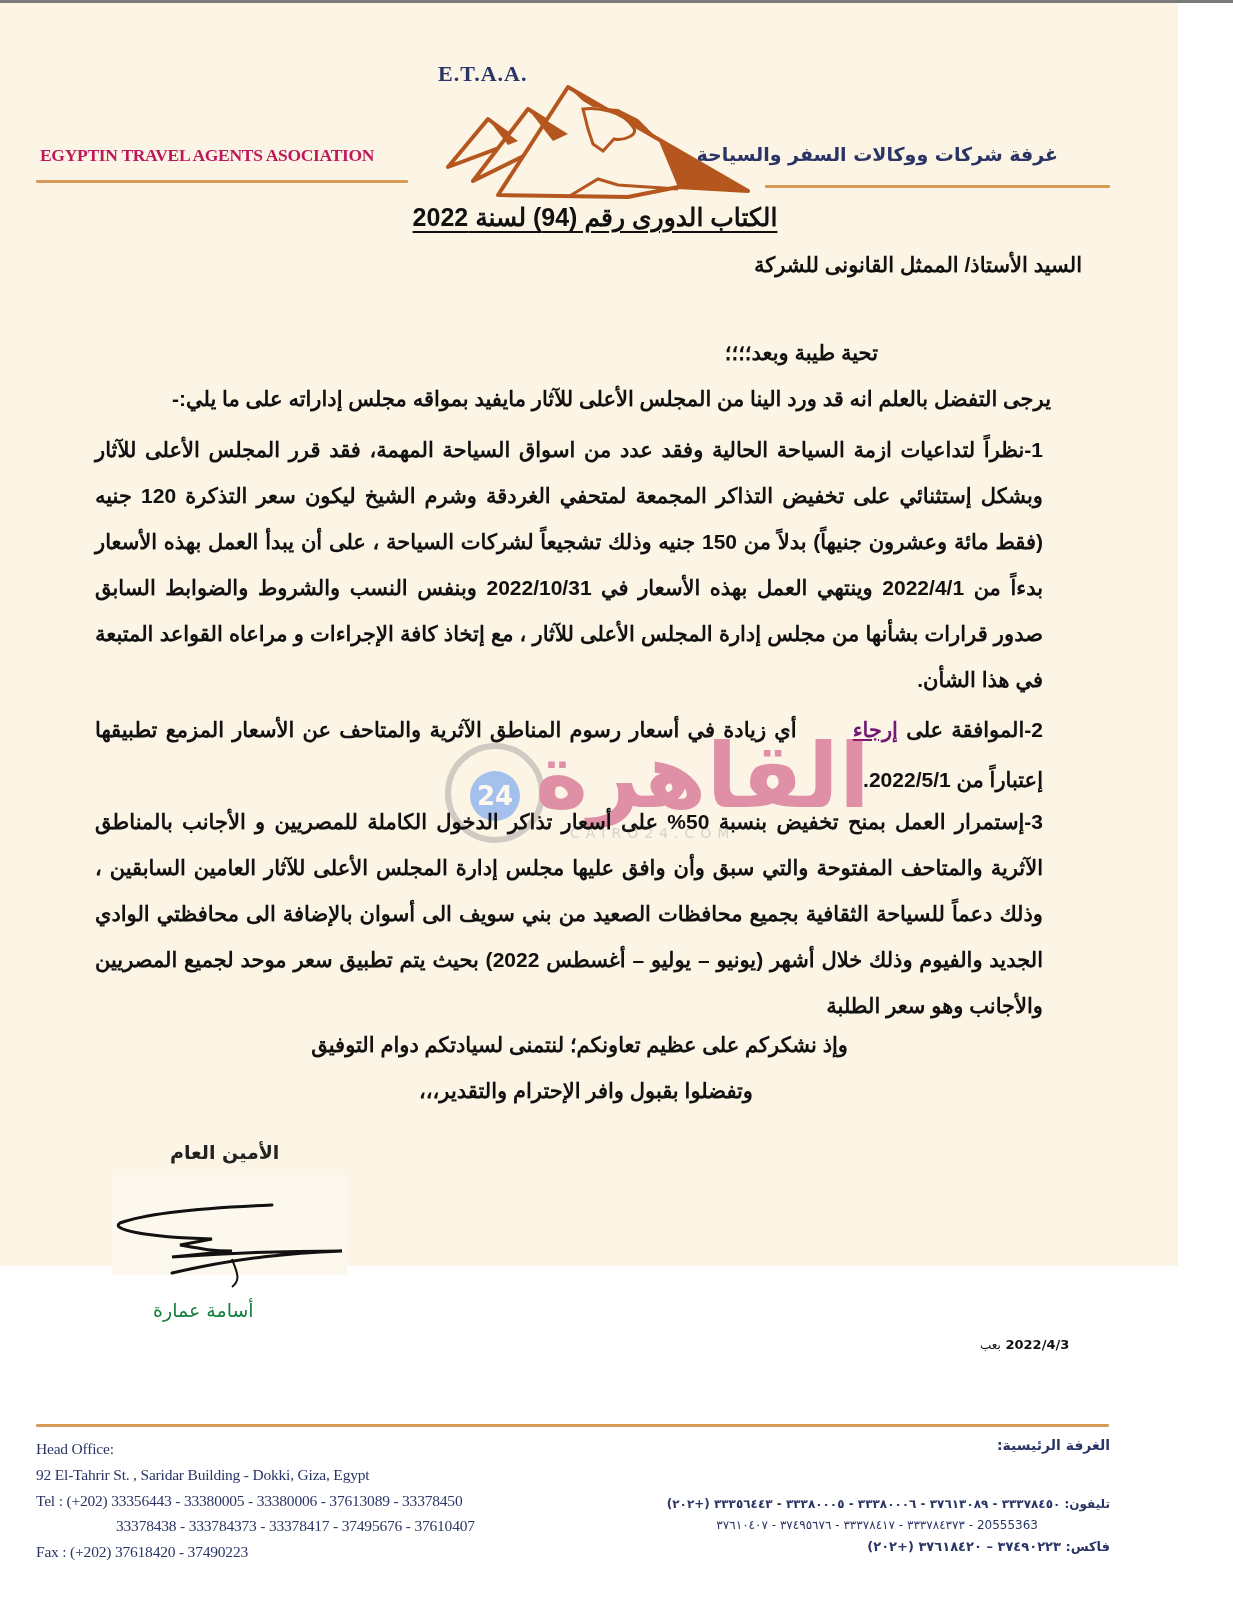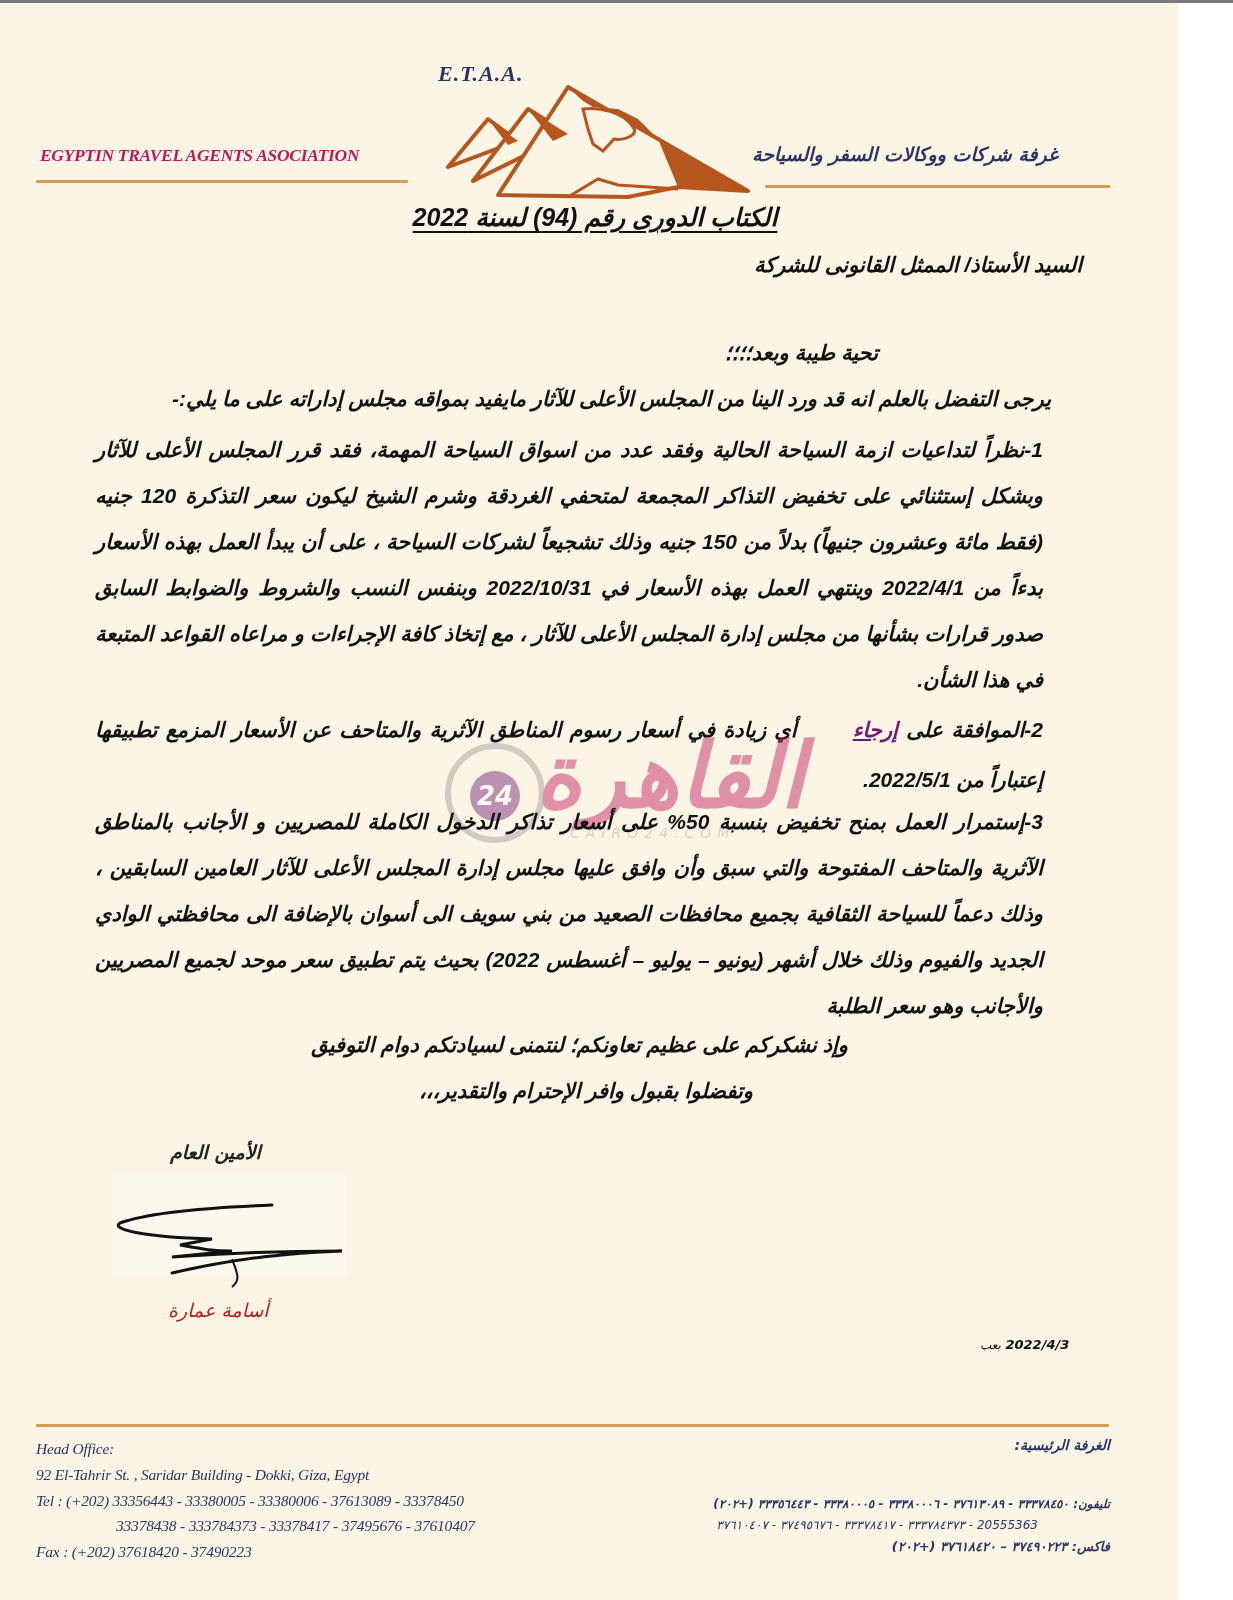--- a/index.html
+++ b/index.html
@@ -3,23 +3,22 @@
 <meta charset="utf-8">
 <style>
   html, body { margin: 0; padding: 0; }
   body {
     width: 1233px; height: 1600px; position: relative; overflow: hidden;
     background: #ffffff;
     font-family: "DejaVu Sans", sans-serif;
   }
   .topbar { position: absolute; left: 0; top: 0; width: 1233px; height: 3px; background: #7a7a7a; }
   .paper {
-    position: absolute; left: 0; top: 3px; width: 1178px; height: 1597px;
+    position: absolute; left: 0; top: 3px; width: 1178px; height: 1263px;
     background: #fcf4e4;
-    font-style: italic;
   }
   .abs { position: absolute; }
   .rule { position: absolute; height: 3px; background: #d49a56; border-radius: 1px; }
 
   .en-name { left: 40px; top: 142px; font-family: "Liberation Serif", serif; font-weight: bold; font-size: 17.5px; letter-spacing: -0.3px; color: #be185d; white-space: nowrap; }
   .ar-name { right: 120px; top: 140px; font-family: "DejaVu Sans", sans-serif; font-weight: bold; font-size: 19px; color: #2a3566; direction: rtl; white-space: nowrap; }
   .etaa { left: 438px; top: 58px; font-family: "Liberation Serif", serif; font-weight: bold; font-size: 22px; letter-spacing: 1px; color: #2a3566; }
   .logo { left: 418px; top: 76px; width: 345px; height: 120px; }
 
   .body-text {
@@ -27,26 +26,26 @@
     direction: rtl; text-align: justify; text-align-last: right;
   }
   .title { left: 400px; top: 200px; width: 390px; text-align: center; font-size: 25px; text-decoration: underline; text-underline-offset: 5px; direction: rtl; font-family: "Liberation Sans", sans-serif; font-weight: bold; color: #111; white-space: nowrap; }
   .line { position: absolute; font-size: 21px; white-space: nowrap; }
   .para { position: absolute; left: 96px; width: 948px; font-size: 21px; }
   .red { color: #701a75; text-decoration: underline; margin-left: 48px; }
 
   .watermark { left: 440px; top: 730px; width: 350px; height: 120px; opacity: 0.45; pointer-events: none; }
   .wm-text { position: absolute; left: 95px; top: -10px; font-family: "DejaVu Sans", sans-serif; font-weight: bold; font-size: 90px; color: #be185d; direction: rtl; }
   .wm-circle { position: absolute; left: 5px; top: 10px; width: 100px; height: 100px; border-radius: 50%; border: 6px solid #9a9a9a; box-sizing: border-box; }
-  .wm-num { position: absolute; left: 30px; top: 38px; width: 50px; height: 50px; border-radius: 50%; background: #701a75; color: #fff; font-size: 26px; font-weight: bold; text-align: center; line-height: 50px; font-family: "DejaVu Sans", sans-serif; }
+  .wm-num { position: absolute; left: 30px; top: 38px; width: 50px; height: 50px; border-radius: 50%; background: #3b82f6; color: #fff; font-size: 26px; font-weight: bold; text-align: center; line-height: 50px; font-family: "DejaVu Sans", sans-serif; }
   .wm-site { position: absolute; left: 130px; top: 92px; font-size: 14px; letter-spacing: 6px; color: #aaa; font-family: "DejaVu Sans", sans-serif; }
 
   .sig-title { left: 170px; top: 1138px; font-family: "DejaVu Sans", sans-serif; font-weight: bold; font-size: 19px; color: #222; direction: rtl; }
   .sig-box { left: 112px; top: 1172px; width: 235px; height: 100px; background: #fdf8ee; }
-  .sig-name { left: 168px; top: 1296px; font-family: "DejaVu Sans", sans-serif; font-size: 19px; color: #b91c1c; direction: rtl; }
+  .sig-name { left: 153px; top: 1296px; font-family: "DejaVu Sans", sans-serif; font-size: 19px; color: #15803d; direction: rtl; }
   .date { left: 980px; top: 1334px; font-family: "DejaVu Sans", sans-serif; font-weight: bold; font-size: 13px; color: #111; direction: rtl; white-space: nowrap; text-align: right; }
 
   .foot-en { left: 36px; font-family: "Liberation Serif", serif; font-size: 15.5px; color: #2a3566; white-space: nowrap; letter-spacing: -0.2px; }
   .foot-ar { font-family: "DejaVu Sans", sans-serif; font-weight: bold; color: #2a3566; direction: rtl; white-space: nowrap; }
 </style>
 </head>
 <body>
 
 <div class="topbar"></div>
 

